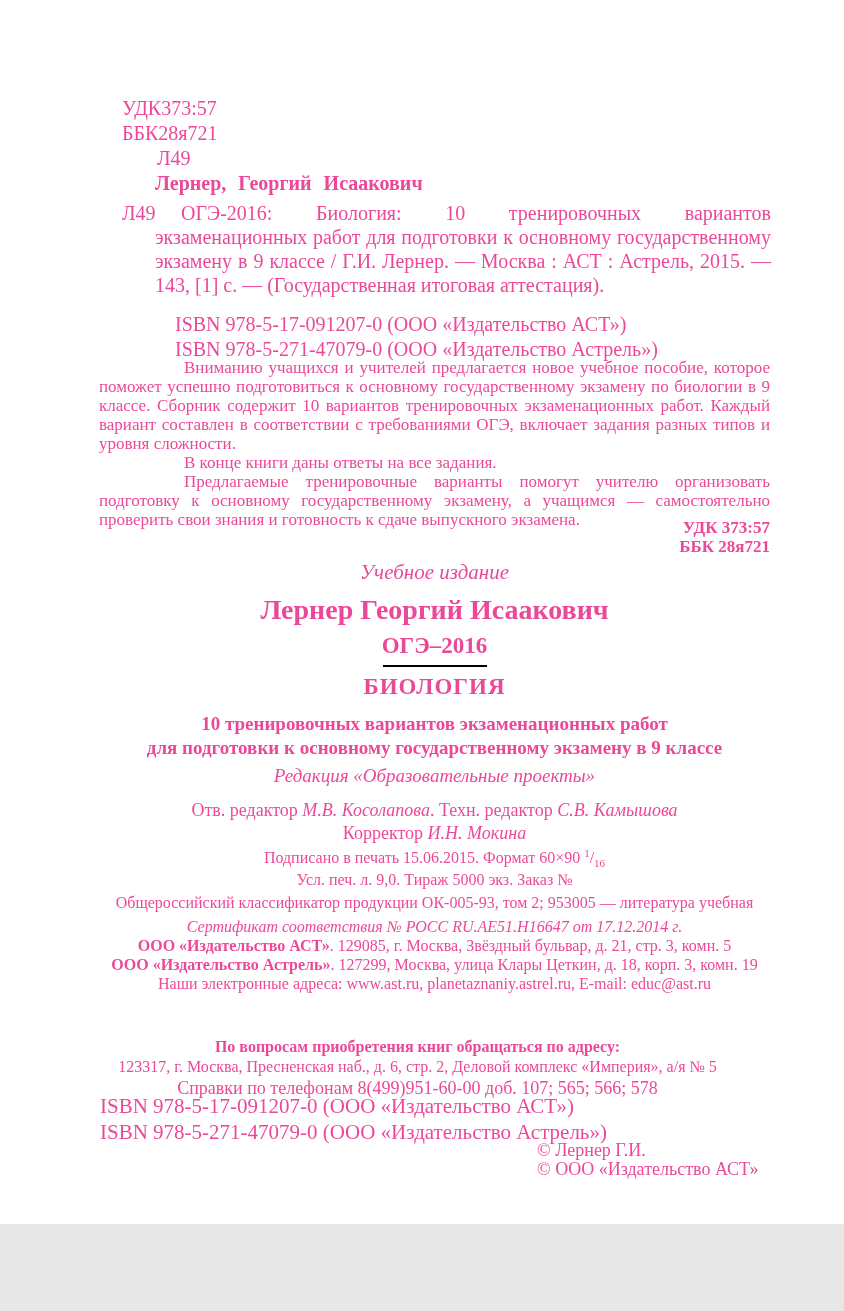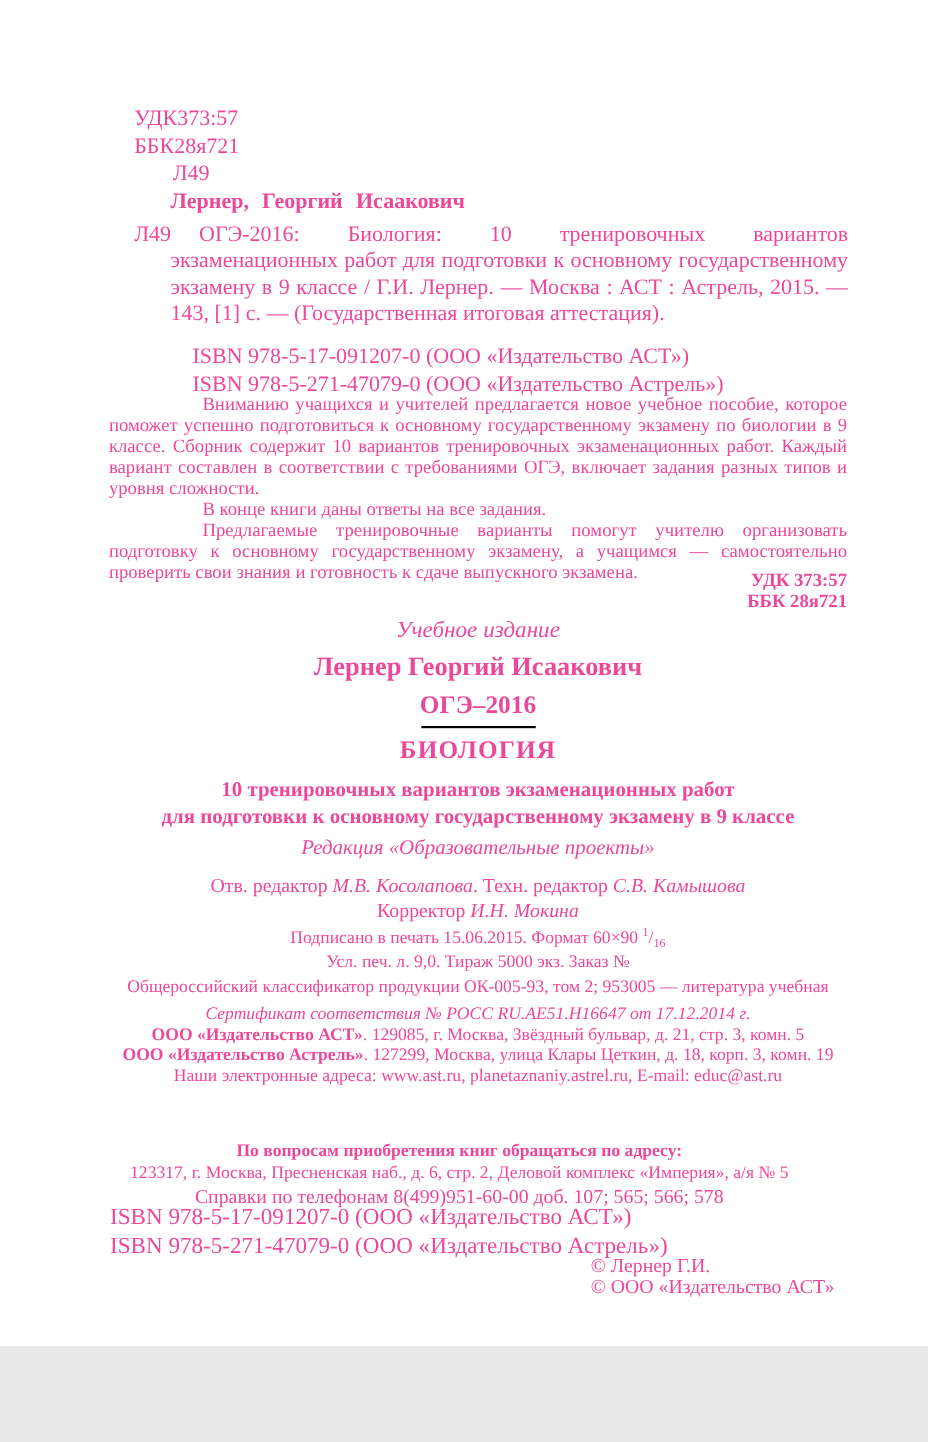--- a/index.html
+++ b/index.html
@@ -41,21 +41,21 @@
   }
   .annotation p { margin: 0; text-indent: 85px; }
 
   .udk-right {
     right: 74px; top: 518px; text-align: right;
     font-size: 17px; font-weight: bold; line-height: 19px;
   }
 
   .center-sec { left: 99px; top: 560px; width: 671px; text-align: center; }
   .edition-kind { font-style: italic; font-size: 21px; }
-  .edition-author { font-weight: bold; font-size: 24px; margin-top: 9px; }
+  .edition-author { font-weight: bold; font-size: 28px; margin-top: 9px; }
   .edition-exam { font-weight: bold; font-size: 23px; margin-top: 7px; }
   .title-rule { width: 104px; height: 2px; background: #000; margin: 6px auto 7px auto; }
   .edition-subject { font-weight: bold; font-size: 23px; letter-spacing: 1px; }
   .edition-sub1 { font-weight: bold; font-size: 19px; margin-top: 13px; }
   .edition-sub2 { font-weight: bold; font-size: 19px; margin-top: 2px; }
   .edition-redaction { font-weight: normal; font-style: italic; font-size: 19px; margin-top: 6px; }
 
   .credits-editors { font-size: 18px; margin-top: 13px; }
   .credits-corrector { font-size: 18px; margin-top: 2px; }
   .credits-layout { font-size: 19px; margin-top: 2px; }

